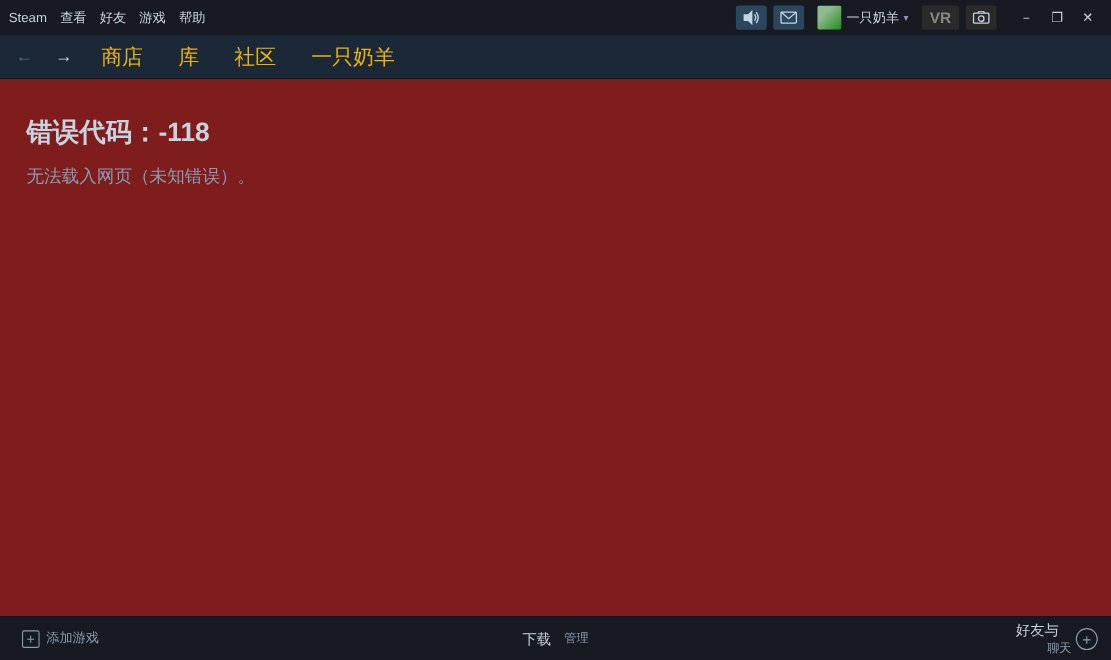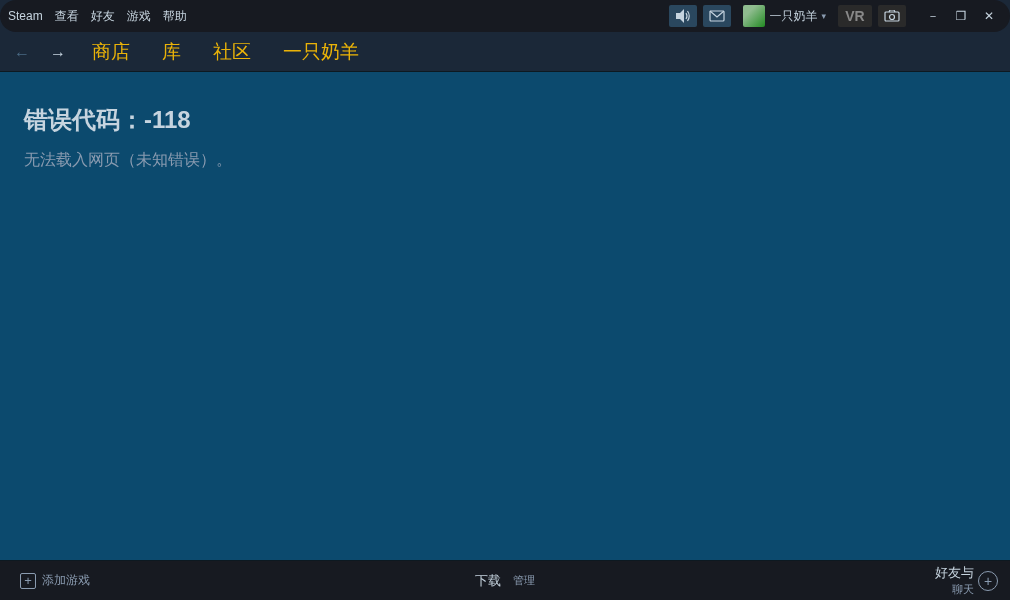--- a/index.html
+++ b/index.html
@@ -18,21 +18,20 @@
     }
 
     
     #title-bar {
       display: flex;
       align-items: center;
       height: 32px;
       background: #171a21;
       padding: 0 8px;
       user-select: none;
-      border-radius: 16px;
     }
 
     #title-bar-left {
       display: flex;
       align-items: center;
       gap: 12px;
       flex: 1;
     }
 
     .title-menu-item {
@@ -162,21 +161,21 @@
       font-size: 19px;
       cursor: pointer;
       padding: 4px 8px;
       border-radius: 2px;
       font-family: Liberation Serif, serif;
     }
 
     
     #main-content {
       flex: 1;
-      background: #0c4a6e;
+      background: #7f1d1d;
       padding: 32px 24px;
       height: calc(600px - 32px - 40px - 40px);
       overflow: hidden;
     }
 
     .error-title {
       color: #c6d4df;
       font-size: 24px;
       font-weight: bold;
       margin-bottom: 14px;
@@ -253,21 +252,21 @@
       align-items: center;
       gap: 4px;
       cursor: pointer;
       color: #8a9bb0;
       font-size: 12px;
     }
 
     .friends-chat-btn {
       display: flex;
       flex-direction: column;
-      align-items: flex-end;
+      align-items: center;
       font-family: Liberation Mono, monospace;
     }
 
     .friends-chat-title {
       font-size: 13px;
       color: #c6d4df;
     }
 
     .friends-chat-sub {
       font-size: 11px;

